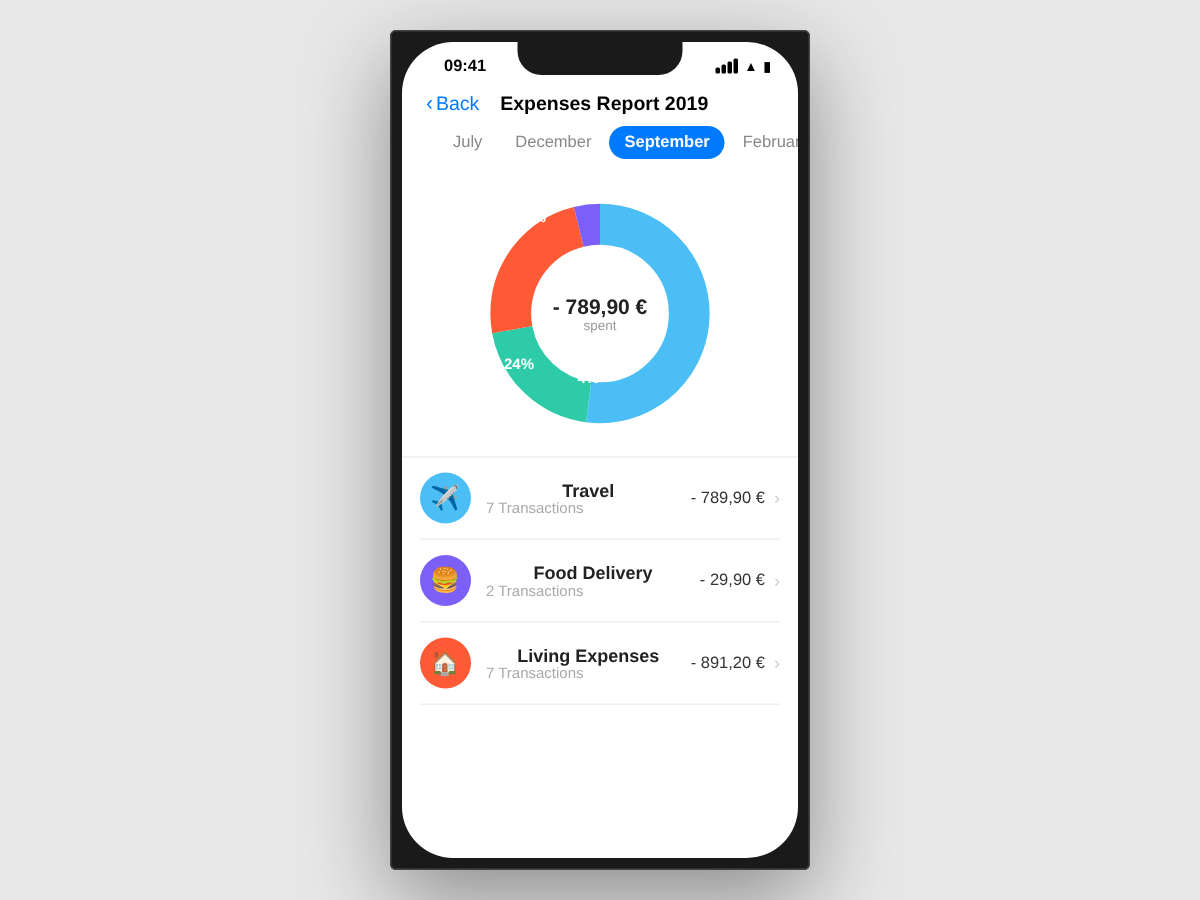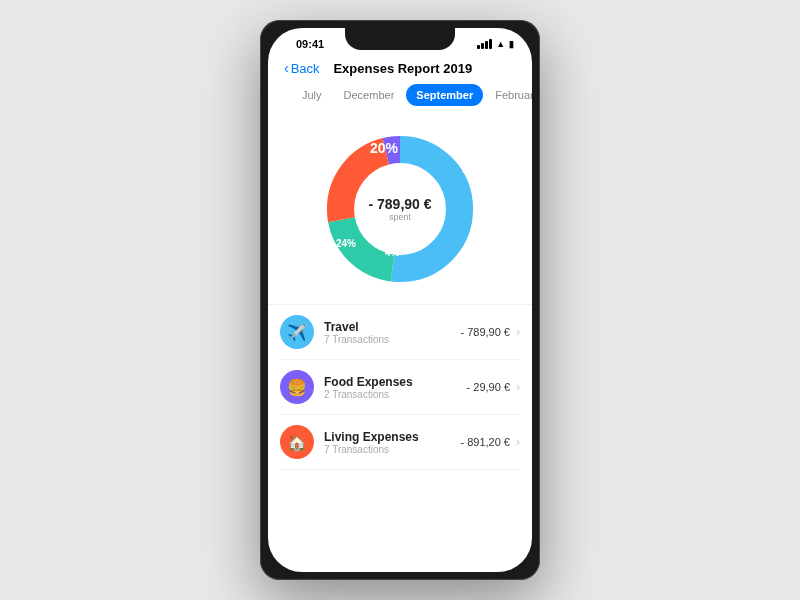--- a/index.html
+++ b/index.html
@@ -10,21 +10,21 @@
       align-items: center;
       width: 800px;
       height: 600px;
       font-family: -apple-system, BlinkMacSystemFont, 'Segoe UI', sans-serif;
     }
 
     .phone-outer {
       width: 280px;
       height: 560px;
       background: #1a1a1a;
-      border-radius: 20px;
+      border-radius: 4px;
       padding: 8px;
       box-shadow: 0 20px 60px rgba(0,0,0,0.4), inset 0 0 0 1px #444;
       position: relative;
     }
 
     .phone-inner {
       width: 100%;
       height: 100%;
       background: #fff;
       border-radius: 34px;
@@ -169,20 +169,21 @@
       justify-content: center;
       font-size: 16px;
       margin-right: 10px;
       flex-shrink: 0;
     }
     .tx-info { flex: 1; }
     .tx-name {
       font-size: 12px;
       font-weight: 600;
       color: #222;
+      text-align: center;
     }
     .tx-sub {
       font-size: 10px;
       color: #aaa;
     }
     .tx-amount {
       font-size: 11px;
       font-weight: 500;
       color: #333;
       margin-right: 6px;
@@ -243,41 +244,41 @@
         </svg>
 
         
         <div class="donut-center">
           <div class="donut-amount">- 789,90 €</div>
           <div class="donut-label">spent</div>
         </div>
       </div>
 
       <div style="position:absolute; top:50px; right:50px; font-size:10px; font-weight:700; color:#fff; background:transparent;">52%</div>
-      <div style="position:absolute; top:26px; left:102px; font-size:14px; font-weight:700; color:#fff;">20%</div>
+      <div style="position:absolute; top:26px; left:76px; font-size:10px; font-weight:700; color:#fff;">20%</div>
       <div style="position:absolute; bottom:55px; left:68px; font-size:10px; font-weight:700; color:#fff;">24%</div>
       <div style="position:absolute; bottom:46px; left:117px; font-size:10px; font-weight:700; color:#fff;">4%</div>
     </div>
 
     <div class="transaction-list">
 
       <div class="transaction-item">
         <div class="tx-icon" style="background:#4BBFF5;">✈️</div>
         <div class="tx-info">
           <div class="tx-name">Travel</div>
           <div class="tx-sub">7 Transactions</div>
         </div>
         <div class="tx-amount">- 789,90 €</div>
         <div class="tx-chevron">›</div>
       </div>
 
       <div class="transaction-item">
         <div class="tx-icon" style="background:#7B5FF7;">🍔</div>
         <div class="tx-info">
-          <div class="tx-name">Food Expenses</div>
+          <div class="tx-name">Food Delivery</div>
           <div class="tx-sub">2 Transactions</div>
         </div>
         <div class="tx-amount">- 29,90 €</div>
         <div class="tx-chevron">›</div>
       </div>
 
       <div class="transaction-item">
         <div class="tx-icon" style="background:#FF5A36;">🏠</div>
         <div class="tx-info">
           <div class="tx-name">Living Expenses</div>

